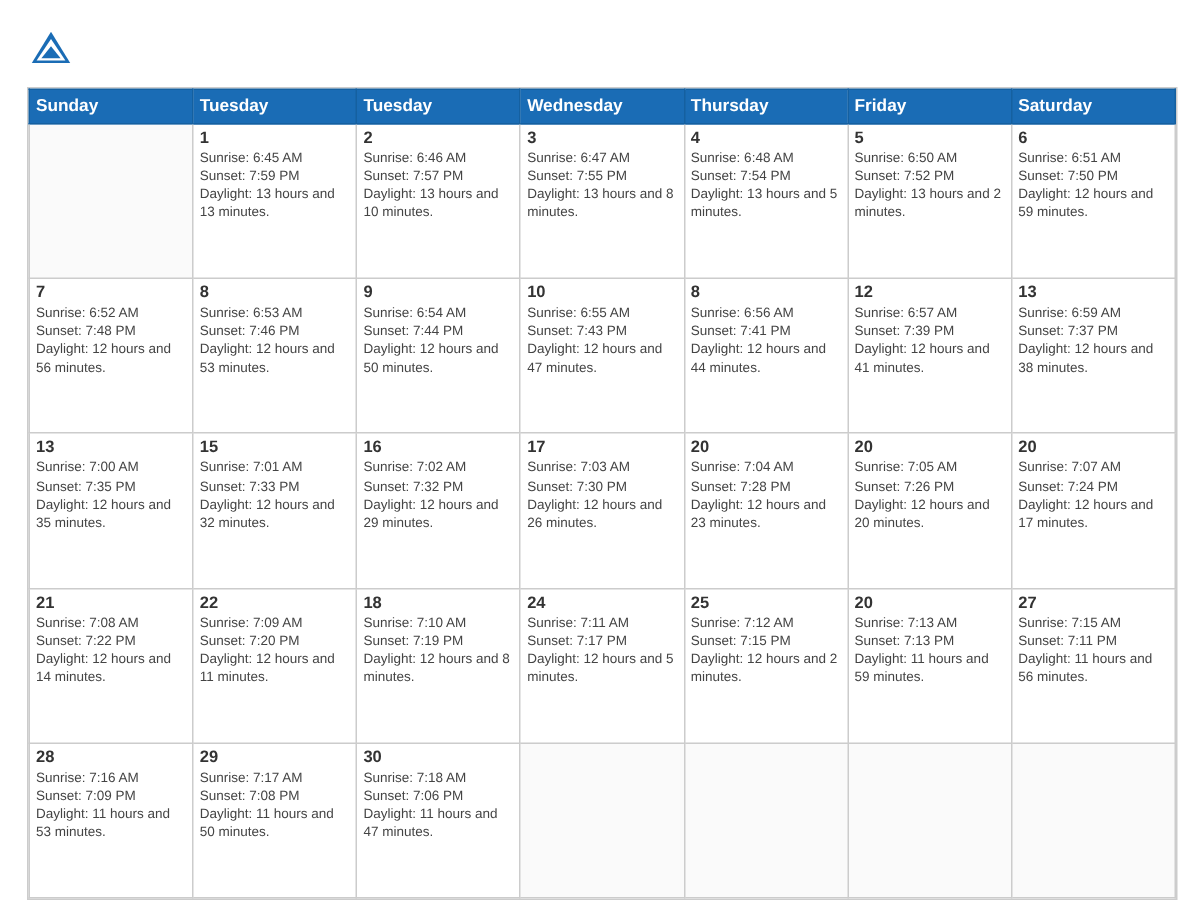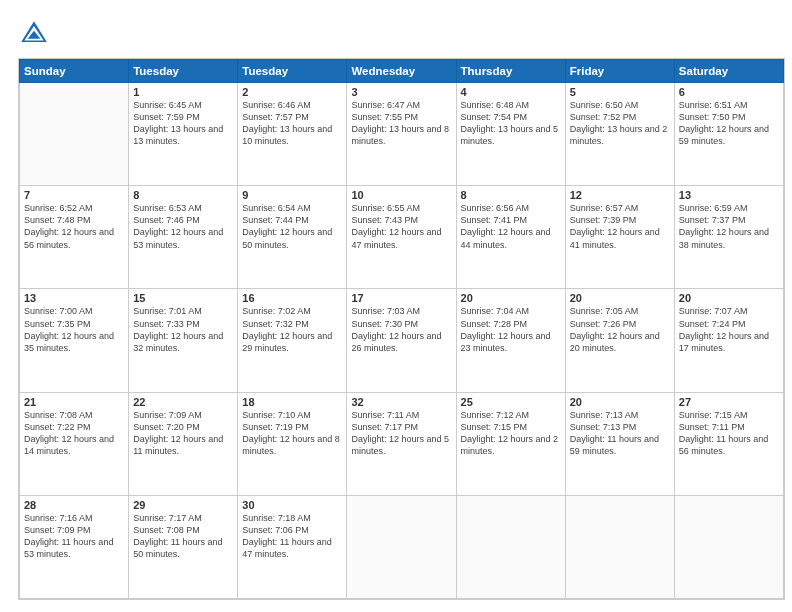--- a/index.html
+++ b/index.html
@@ -234,21 +234,21 @@
             </td>
             <td>
               <span class="day-number">22</span>
               <div class="day-info">Sunrise: 7:09 AM<br>Sunset: 7:20 PM<br>Daylight: 12 hours and 11 minutes.</div>
             </td>
             <td>
               <span class="day-number">18</span>
               <div class="day-info">Sunrise: 7:10 AM<br>Sunset: 7:19 PM<br>Daylight: 12 hours and 8 minutes.</div>
             </td>
             <td>
-              <span class="day-number">32</span>
+              <span class="day-number">24</span>
               <div class="day-info">Sunrise: 7:11 AM<br>Sunset: 7:17 PM<br>Daylight: 12 hours and 5 minutes.</div>
             </td>
             <td>
               <span class="day-number">25</span>
               <div class="day-info">Sunrise: 7:12 AM<br>Sunset: 7:15 PM<br>Daylight: 12 hours and 2 minutes.</div>
             </td>
             <td>
               <span class="day-number">20</span>
               <div class="day-info">Sunrise: 7:13 AM<br>Sunset: 7:13 PM<br>Daylight: 11 hours and 59 minutes.</div>
             </td>

